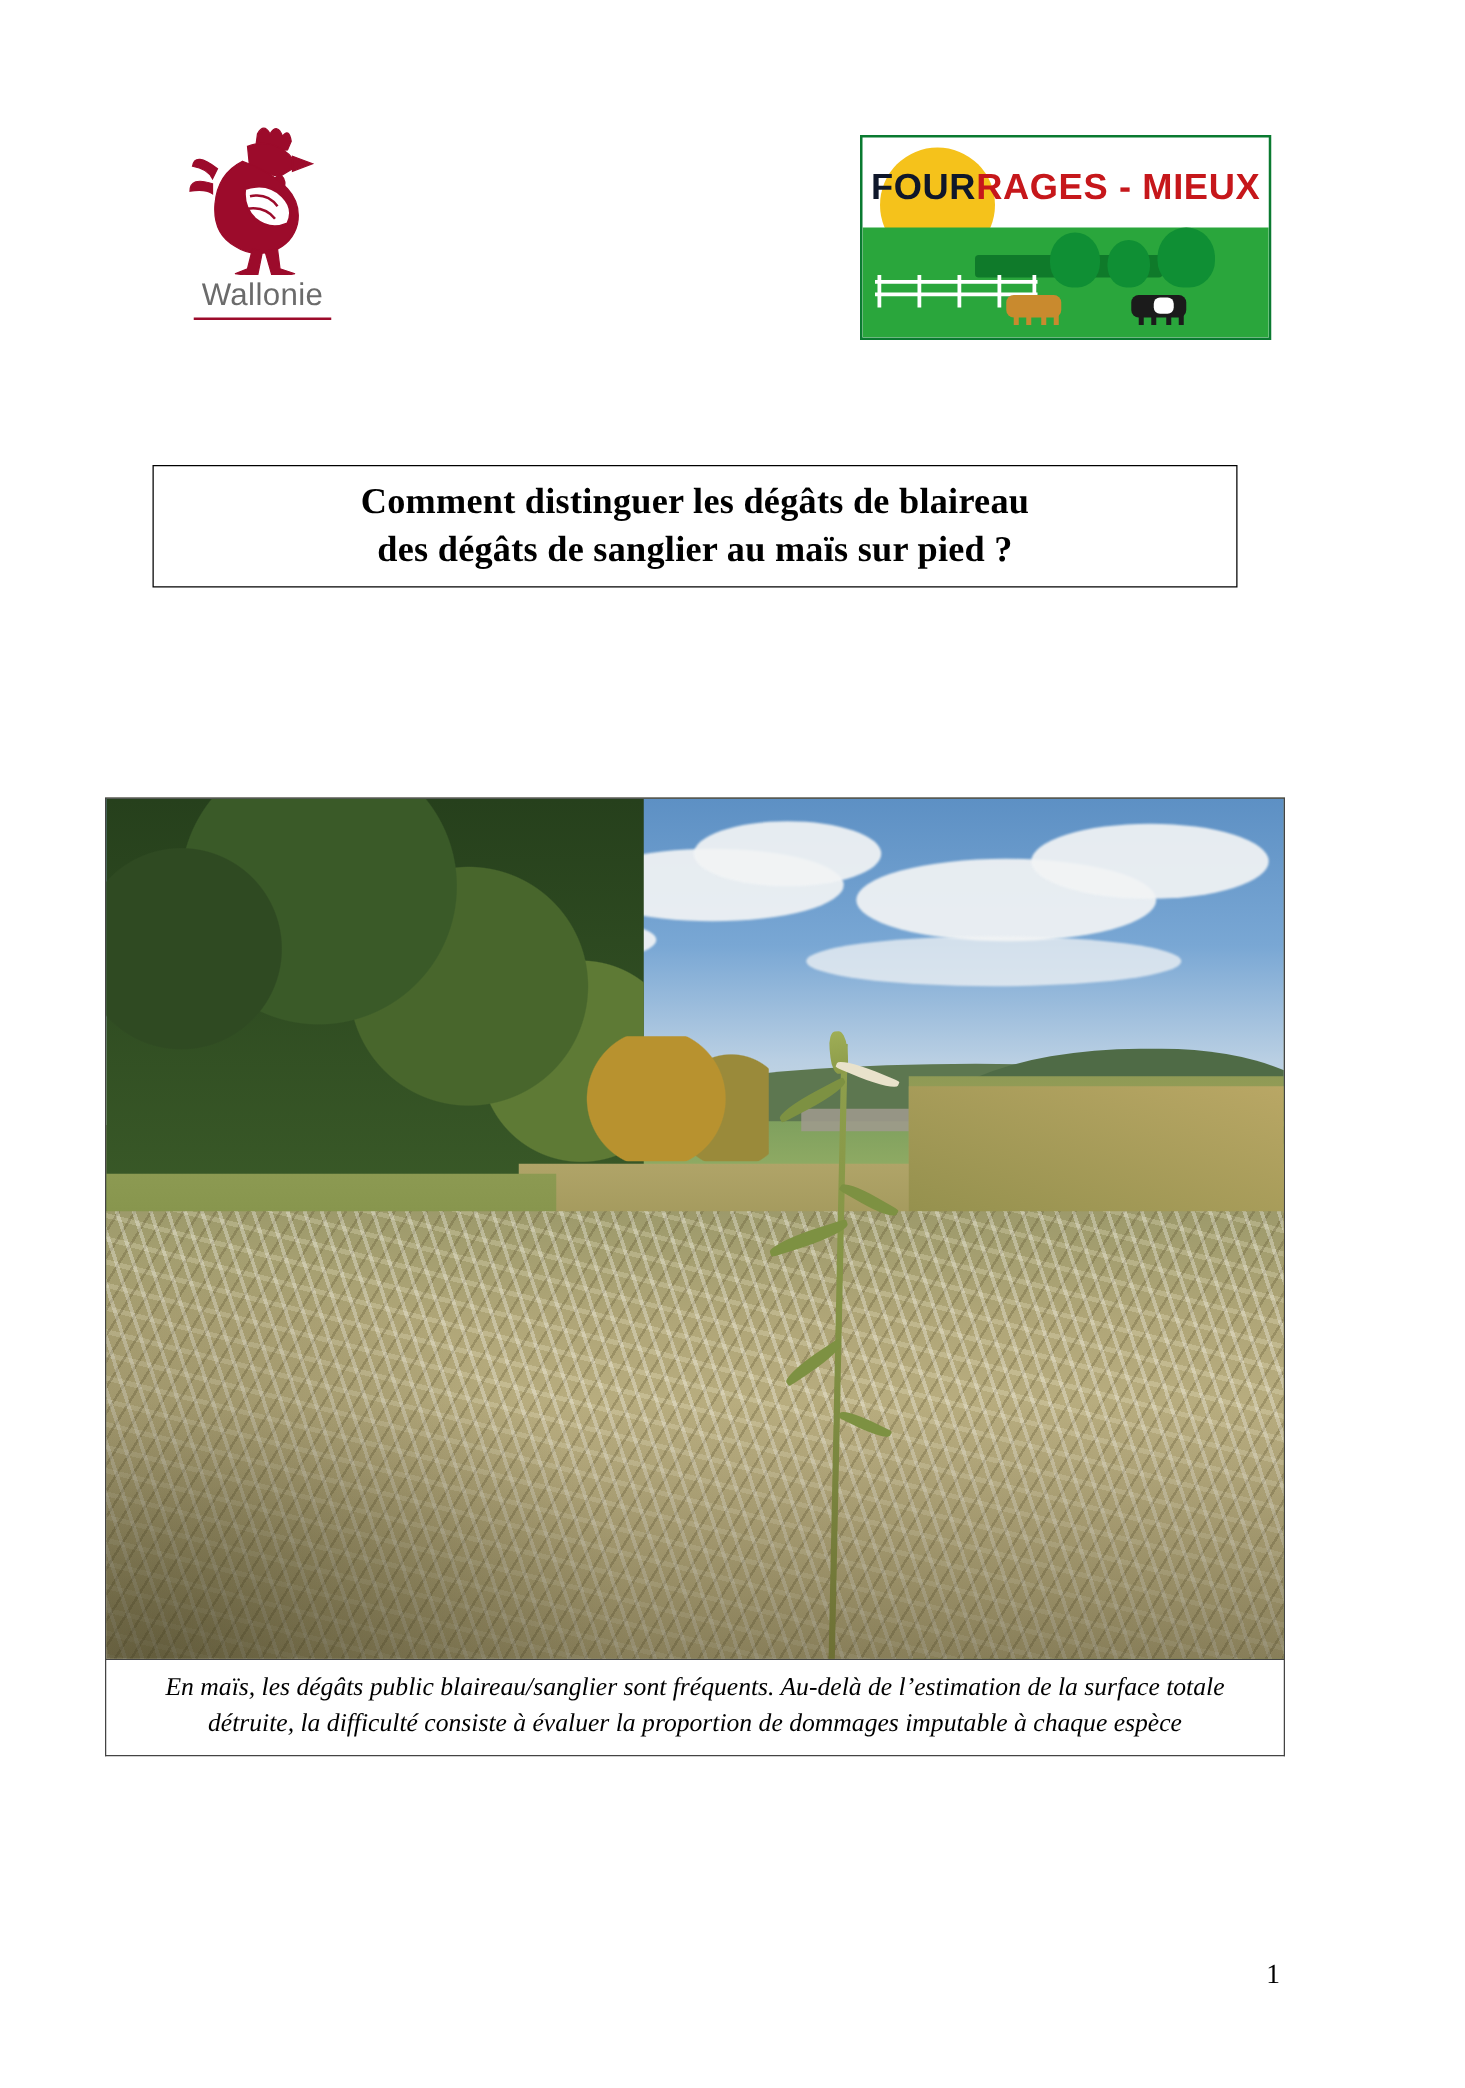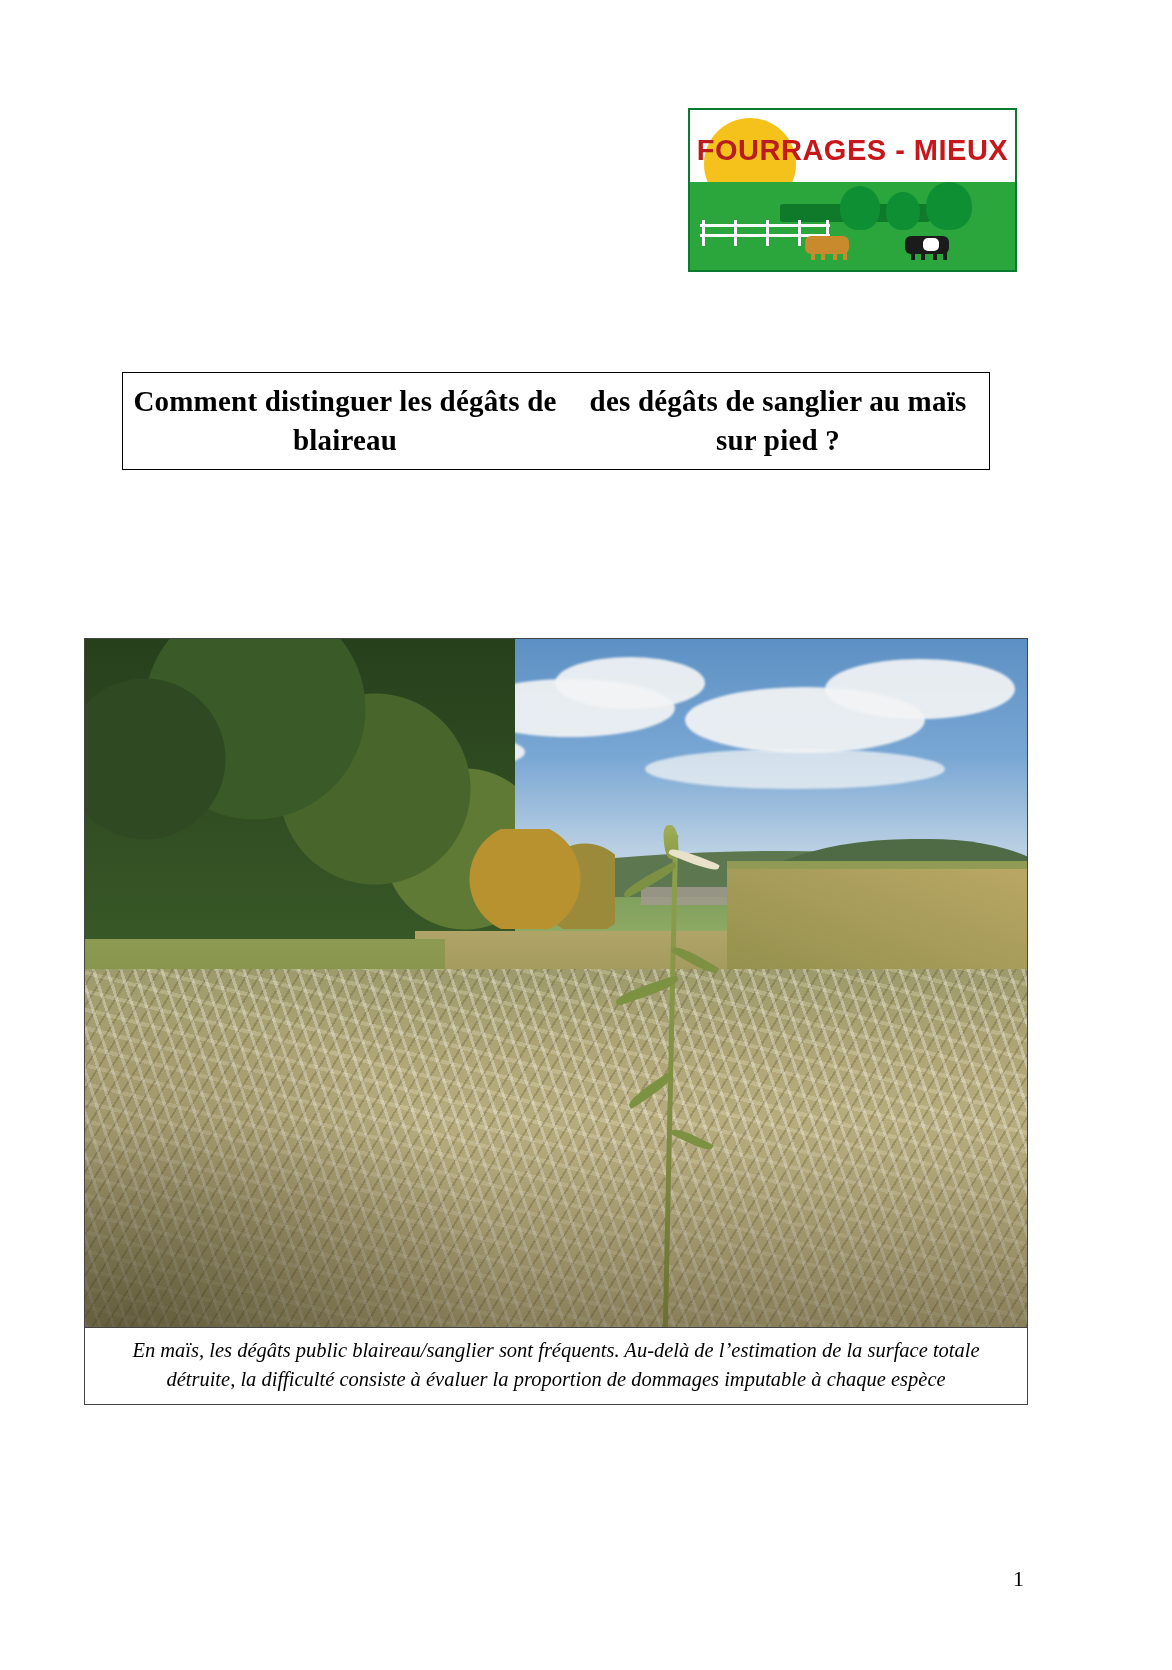--- a/index.html
+++ b/index.html
@@ -110,21 +110,21 @@
     position: absolute;
     left: 0;
     top: 24px;
     width: 325px;
     text-align: center;
     font-family: "Liberation Sans", sans-serif;
     font-weight: bold;
     font-size: 29px;
     letter-spacing: 0.5px;
   }
-  .fm-title .g { color: #b91c1c; }
+  .fm-title .g { color: #0f172a; }
   .fm-title .r { color: #c6171b; }
   .fm-field {
     position: absolute;
     left: 0;
     bottom: 0;
     width: 325px;
     height: 88px;
     background: #2aa63c;
   }
   .fm-hedge {
@@ -209,21 +209,21 @@
   
   .title-box {
     position: absolute;
     left: 122px;
     top: 372px;
     width: 868px;
     height: 98px;
     border: 1px solid #000000;
     box-sizing: border-box;
     display: flex;
-    flex-direction: row;
+    flex-direction: column;
     align-items: center;
     justify-content: center;
   }
   .title-box .line {
     font-family: "Liberation Serif", serif;
     font-weight: bold;
     font-size: 29px;
     color: #000000;
     line-height: 1.35;
     text-align: center;
@@ -471,20 +471,49 @@
     font-family: "Liberation Serif", serif;
     font-size: 22px;
     color: #000;
   }
 </style>
 </head>
 <body>
 
 <div class="logo-row">
 
+  <div class="logo-wallonie">
+    <div class="rooster-wrap">
+      <svg width="120" height="125" viewBox="0 0 120 125" aria-hidden="true">
+        <g fill="#9c0b2b" stroke="#9c0b2b" stroke-width="1">
+
+          <path d="M56 12 q5 -9 10 0 q6 -9 10 2 q5 -7 7 4 l-3 7 -26 2 z"></path>
+
+          <path d="M48 22 q16 -6 30 4 q9 6 6 14 l-10 6 -24 -4 z"></path>
+
+          <path d="M84 30 l16 6 -16 6 z"></path>
+
+          <path d="M74 44 q7 7 2 14 q-6 -2 -8 -9 z"></path>
+
+          <path d="M44 34 q-20 10 -22 34 q-2 24 16 34 q14 9 30 4 q16 -6 20 -22 q3 -16 -8 -28 q-12 -13 -36 -22 z"></path>
+
+          <path d="M46 56 q18 -6 30 6 q10 10 4 22 q-14 6 -26 -4 q-10 -10 -8 -24 z" fill="#ffffff" stroke="#9c0b2b" stroke-width="2"></path>
+          <path d="M50 62 q14 -3 22 8" fill="none" stroke="#9c0b2b" stroke-width="2"></path>
+          <path d="M48 72 q14 -2 22 8" fill="none" stroke="#9c0b2b" stroke-width="2"></path>
+
+          <path d="M24 40 q-18 -14 -20 -2 q12 2 16 10 z"></path>
+          <path d="M20 52 q-18 -6 -18 6 q12 -2 18 2 z"></path>
+
+          <path d="M52 104 l-4 16 -10 4 18 2 4 -20 z"></path>
+          <path d="M72 104 l2 16 12 4 -18 3 -6 -21 z"></path>
+        </g>
+      </svg>
+    </div>
+    <div class="label">Wallonie</div>
+  </div>
 
   <div class="logo-spw">
   </div>
 
   <div class="logo-fm">
     <div class="fm-sun"></div>
     <div class="fm-field"></div>
     <div class="fm-hedge"></div>
     <div class="fm-tree t1"></div>
     <div class="fm-tree t2"></div>

